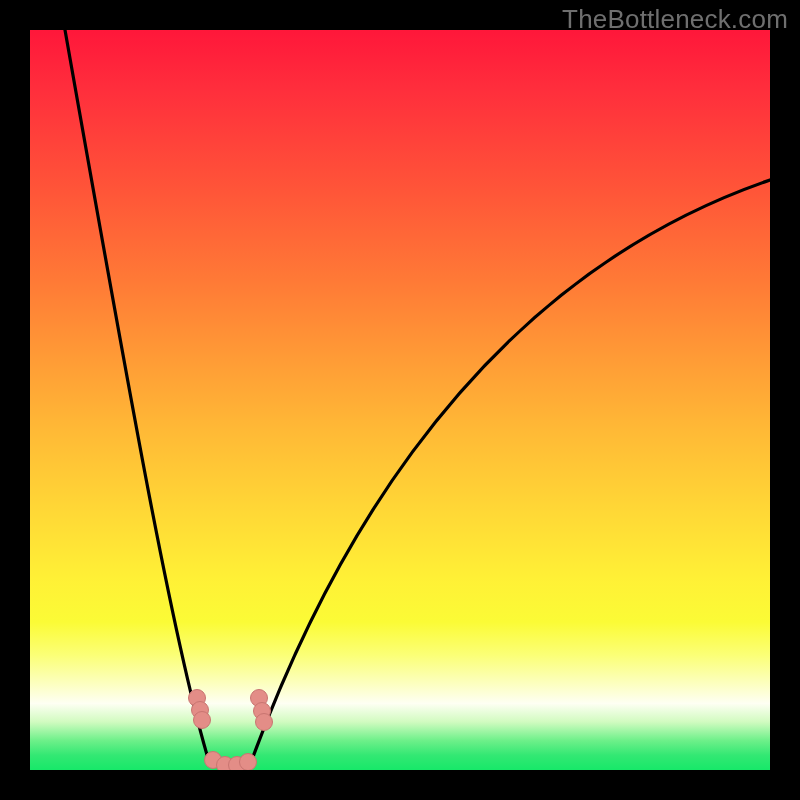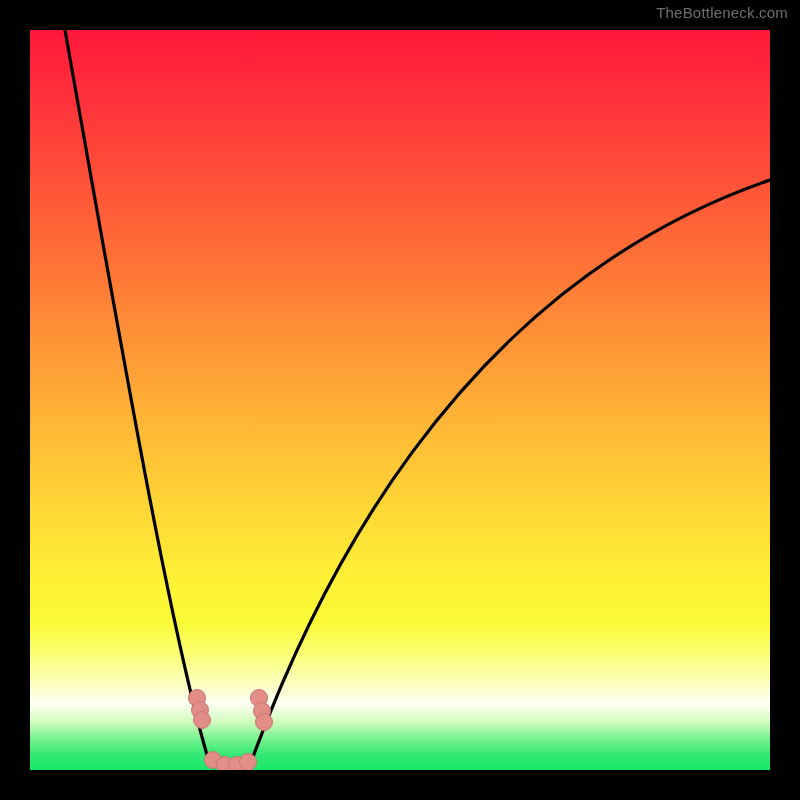--- a/index.html
+++ b/index.html
@@ -47,21 +47,21 @@
     position: absolute;
     left: 0; top: 0;
     width: 740px;
     height: 740px;
   }
   .watermark {
     position: absolute;
     top: 4px;
     right: 12px;
     color: #6f6f6f;
-    font-size: 15px;
+    font-size: 26px;
     font-weight: 500;
     letter-spacing: 0.2px;
   }
 </style>
 </head>
 <body>
 
 <div class="frame">
   <div class="plot">
     <svg class="svg-layer" viewBox="0 0 740 740">

